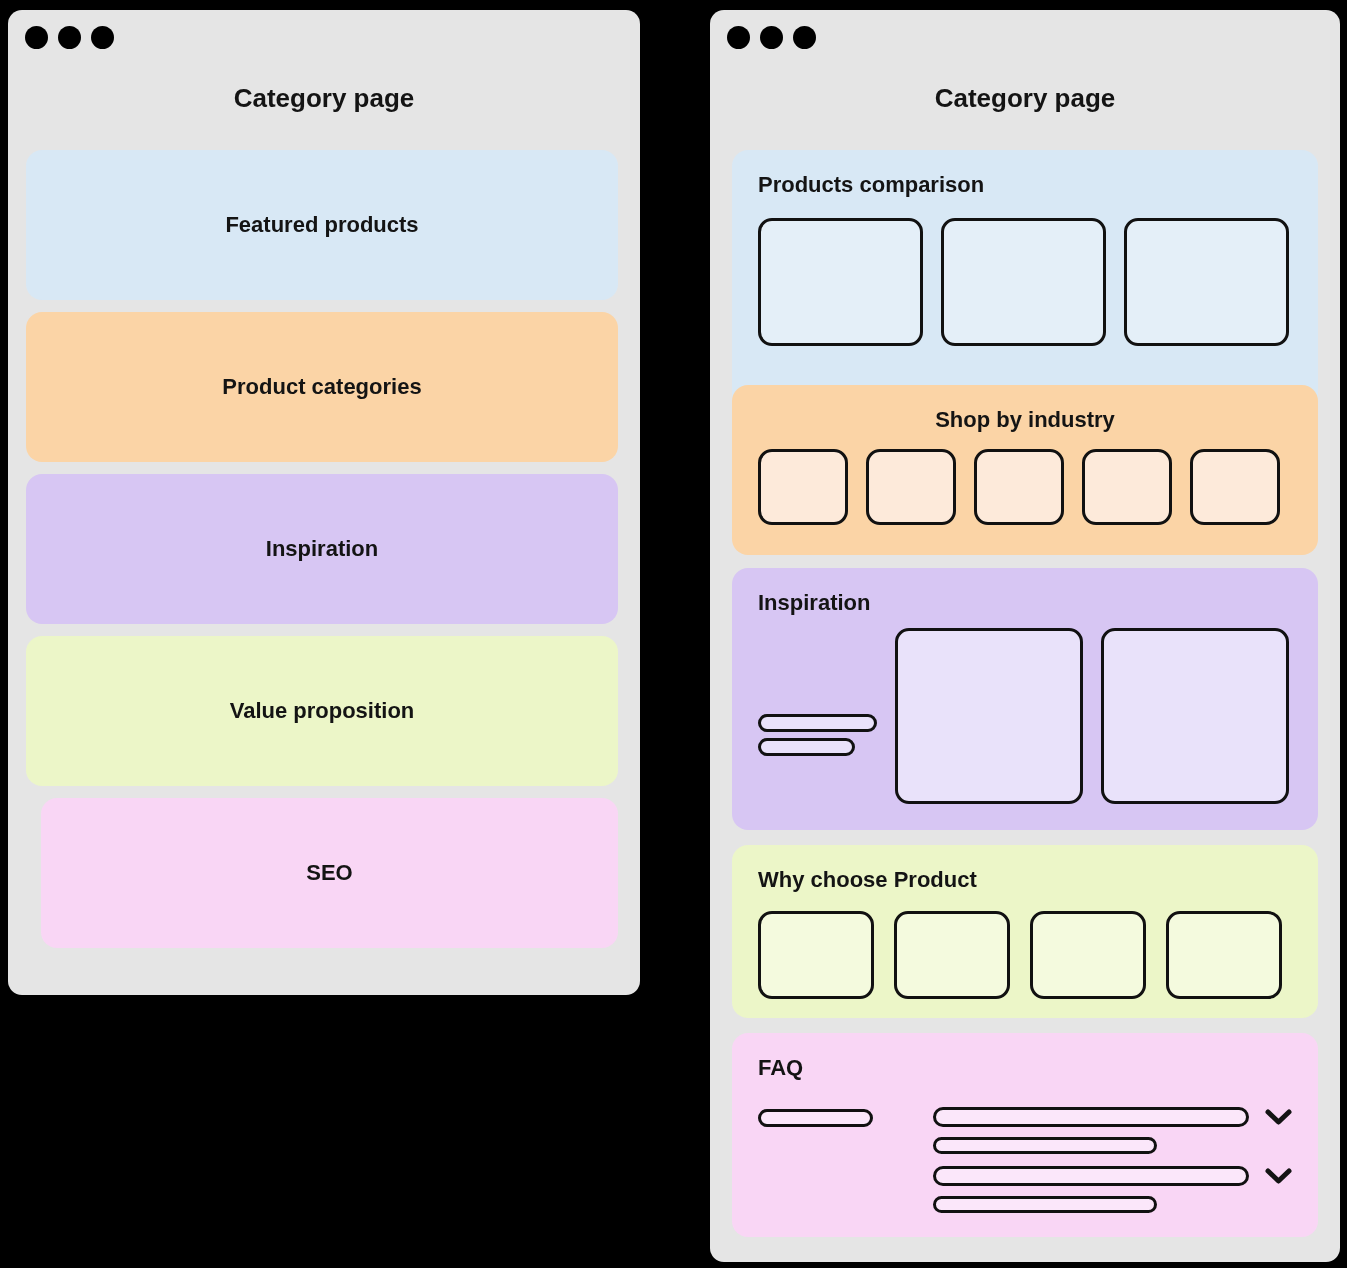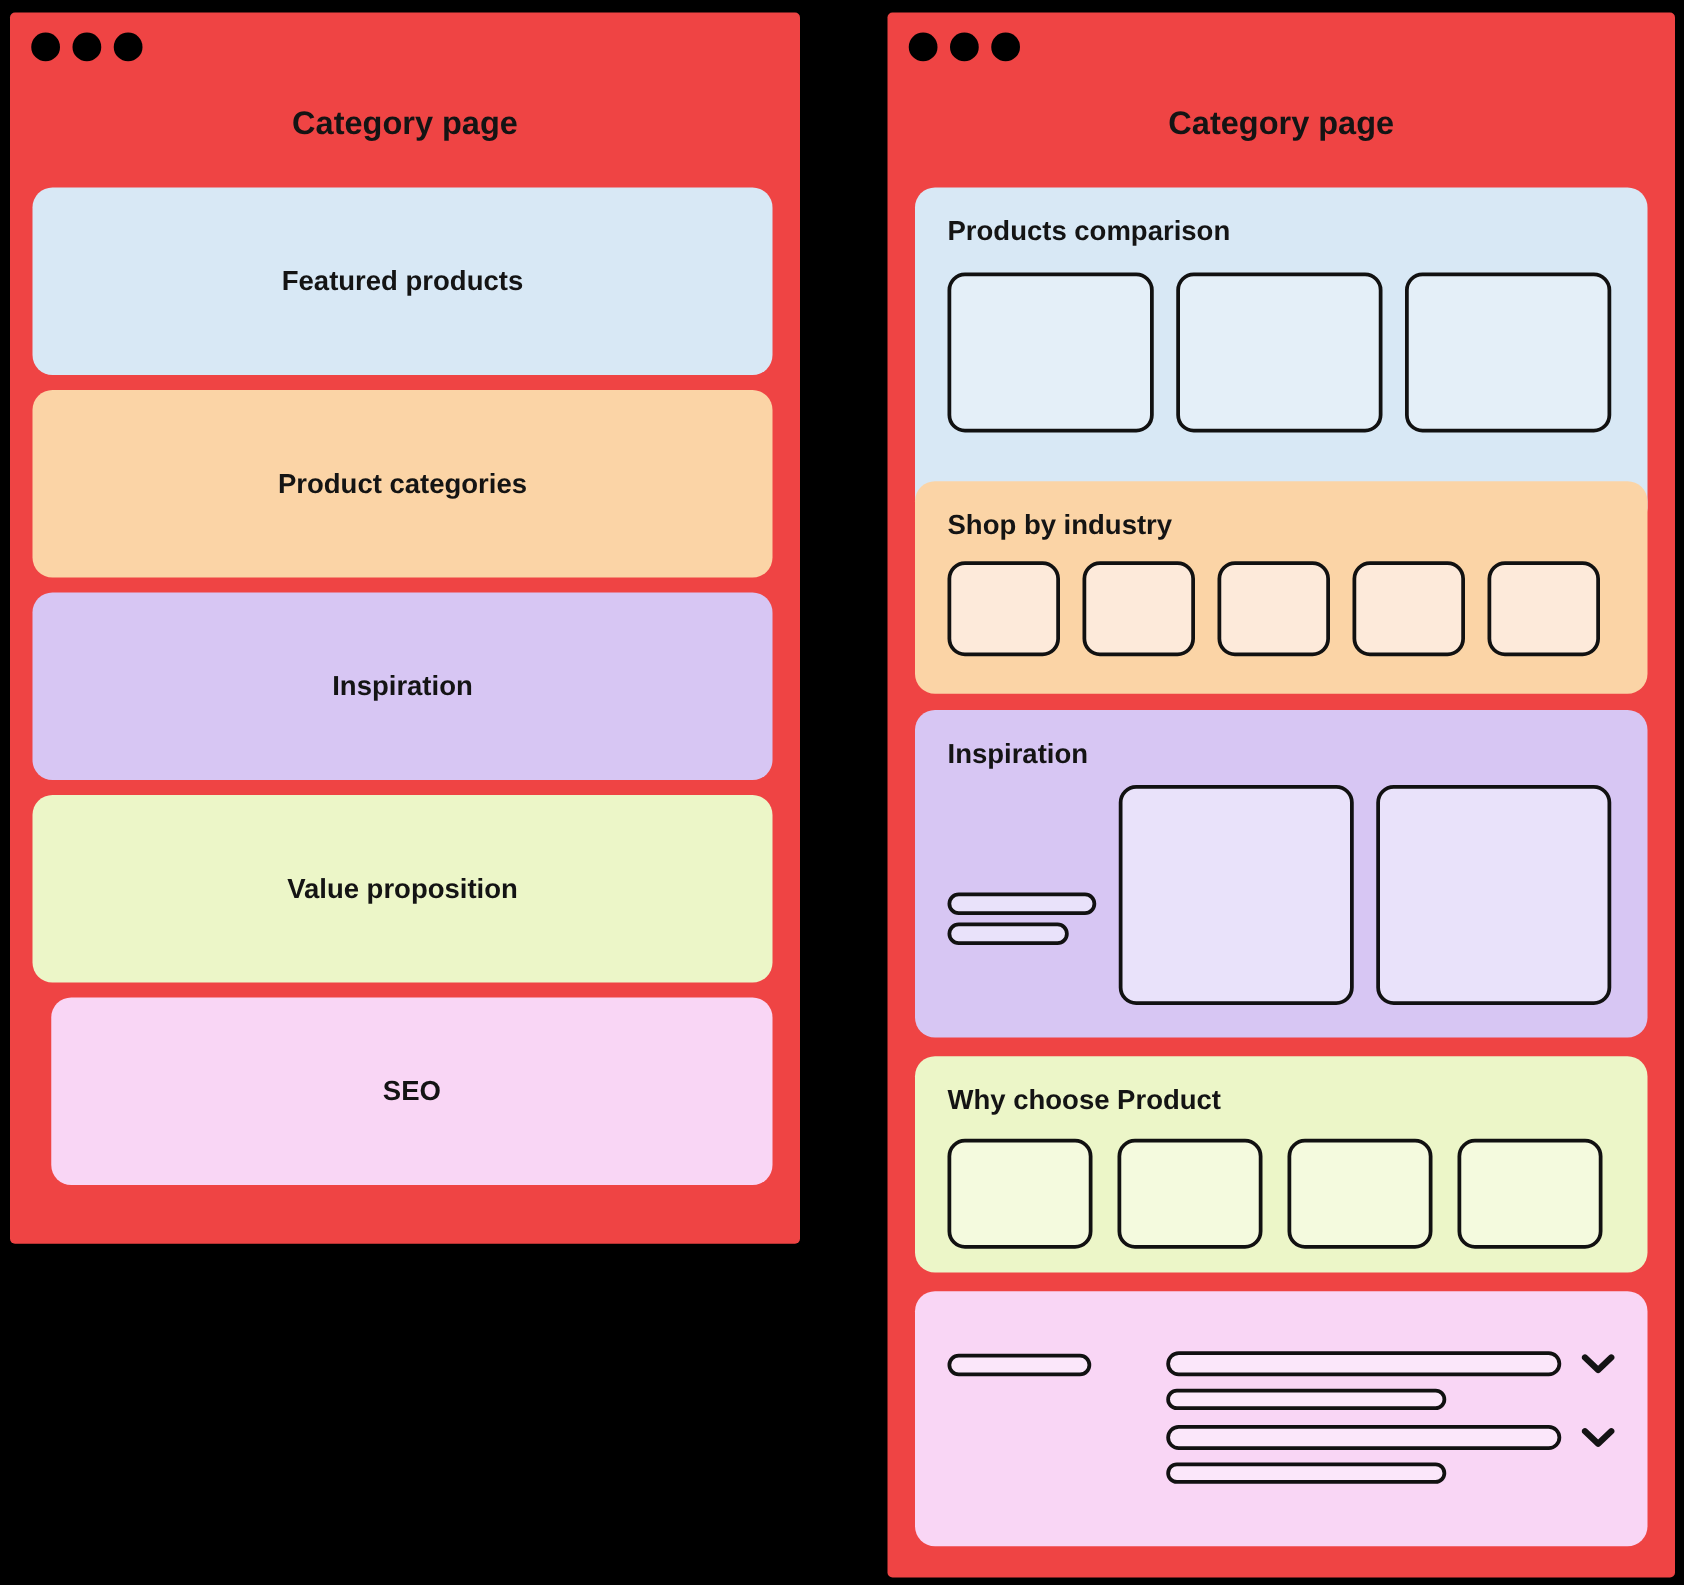--- a/index.html
+++ b/index.html
@@ -4,21 +4,21 @@
 <style>
   * { margin:0; padding:0; box-sizing:border-box; }
   html,body { width:1347px; height:1268px; }
   body {
     background:#000;
     position:relative;
     overflow:hidden;
     font-family:"Liberation Sans", sans-serif;
     color:#141414;
   }
-  .win { position:absolute; background:#ef4444; border-radius:4px; }
+  .win { position:absolute; background:#e5e5e5; border-radius:14px; }
   #win-left  { left:8px;   top:10px; width:632px; height:985px; }
   #win-right { left:710px; top:10px; width:630px; height:1252px; }
 
   .dots { position:absolute; top:16px; left:17px; display:flex; gap:10px; }
   .dot  { width:23px; height:23px; border-radius:50%; background:#000; }
 
   .win-title {
     position:absolute; top:73px; left:0; width:100%;
     text-align:center; font-size:26px; font-weight:bold;
   }
@@ -35,21 +35,21 @@
            padding:22px 26px 0 26px; }
   .sec-title { font-size:22px; font-weight:bold; line-height:26px; }
 
   .cards { display:flex; }
   .card  { border:3px solid #111; background:#fff; }
 
   #p1 { top:140px; height:272px; }
   #p1 .cards { gap:18px; margin-top:20px; }
   #p1 .card  { width:165px; height:128px; border-radius:14px; }
 
-  #p2 { top:375px; height:170px; }
+  #p2 { top:375px; height:170px;text-align:center; }
   #p2 .cards { gap:18px; margin-top:16px; }
   #p2 .card  { width:90px; height:76px; border-radius:14px; }
 
   #p3 { top:558px; height:262px; }
   .insp-row   { display:flex; gap:18px; margin-top:12px; }
   .insp-lines { width:119px; display:flex; flex-direction:column;
                 justify-content:center; gap:6px; padding-top:38px; }
   .tline { height:18px; border:3px solid #111; border-radius:10px; }
   .tline.l1 { width:119px; }
   .tline.l2 { width:97px; }
@@ -144,20 +144,21 @@
     <h2 class="sec-title">Why choose Product</h2>
     <div class="cards">
       <div class="card" style="background-color: rgb(244, 250, 222);"></div>
       <div class="card" style="background-color: rgb(244, 250, 222);"></div>
       <div class="card" style="background-color: rgb(244, 250, 222);"></div>
       <div class="card" style="background-color: rgb(244, 250, 222);"></div>
     </div>
   </div>
 
   <div class="panel" id="p5" style="background-color: rgb(249, 214, 245);">
+    <h2 class="sec-title">FAQ</h2>
     <div class="faq-body">
       <div class="faq-topic" style="background-color: rgb(251, 231, 250);"></div>
       <div class="faq-col">
         <div class="faq-q">
           <div class="qline" style="background-color: rgb(251, 231, 250);"></div>
           <svg class="chev" width="27" height="17" viewBox="0 0 27 17">
             <polyline points="3,3 13.5,13 24,3" fill="none" stroke="#141414" stroke-width="5" stroke-linecap="round" stroke-linejoin="round"></polyline>
           </svg>
         </div>
         <div class="aline" style="background-color: rgb(251, 231, 250);"></div>

